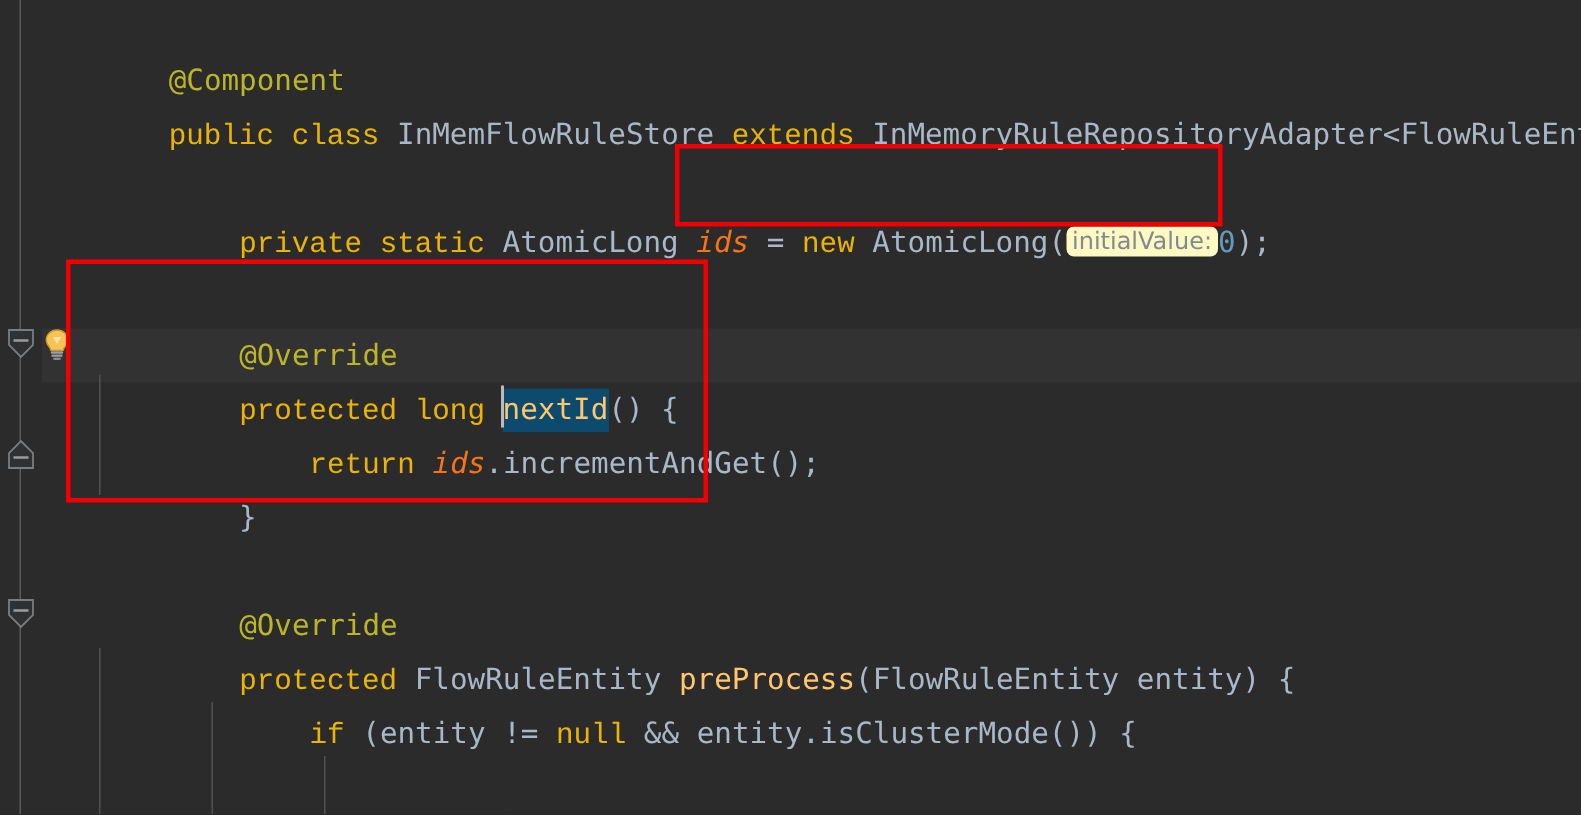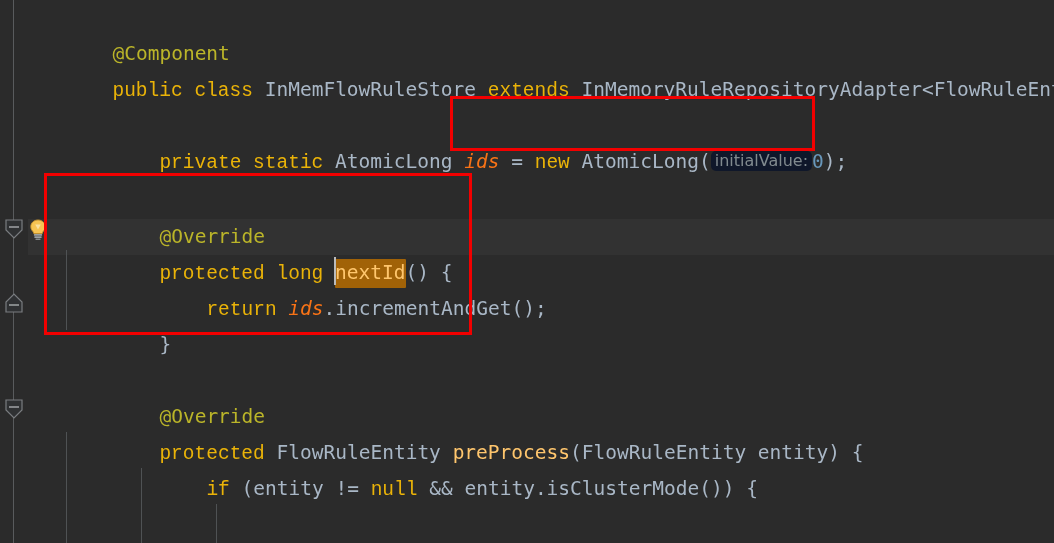--- a/index.html
+++ b/index.html
@@ -75,21 +75,21 @@
   
   .kw   { color: #eab308; font-family: Liberation Mono, monospace; }
   .ann  { color: #bbb529; }
   .cls  { color: #a9b7c6; }
   .mth  { color: #ffc66d; }
   .fld  { color: #f97316; font-style: italic; }
   .num  { color: #6897bb; }
   .pln  { color: #a9b7c6; }
 
   .sel-ident {
-    background: #a16207;
+    background: #0c4a6e;
     border-radius: 1px;
     padding: 2px 0 4px 0;
   }
   .caret {
     display: inline-block;
     position: relative;
     width: 0;
     height: 0;
     vertical-align: baseline;
   }
@@ -98,21 +98,21 @@
     position: absolute;
     left: -1px;
     top: -22px;
     width: 2px;
     height: 28px;
     background: #bbbbbb;
   }
 
   .inlay {
     display: inline-block;
-    background: #0f172a;
+    background: #fef9c3;
     color: #808a8f;
     border-radius: 5px;
     font-family: "DejaVu Sans", "Liberation Sans", sans-serif;
     font-size: 16px;
     line-height: 20px;
     padding: 0 4px;
     vertical-align: 2px;
     letter-spacing: 0;
   }
 

